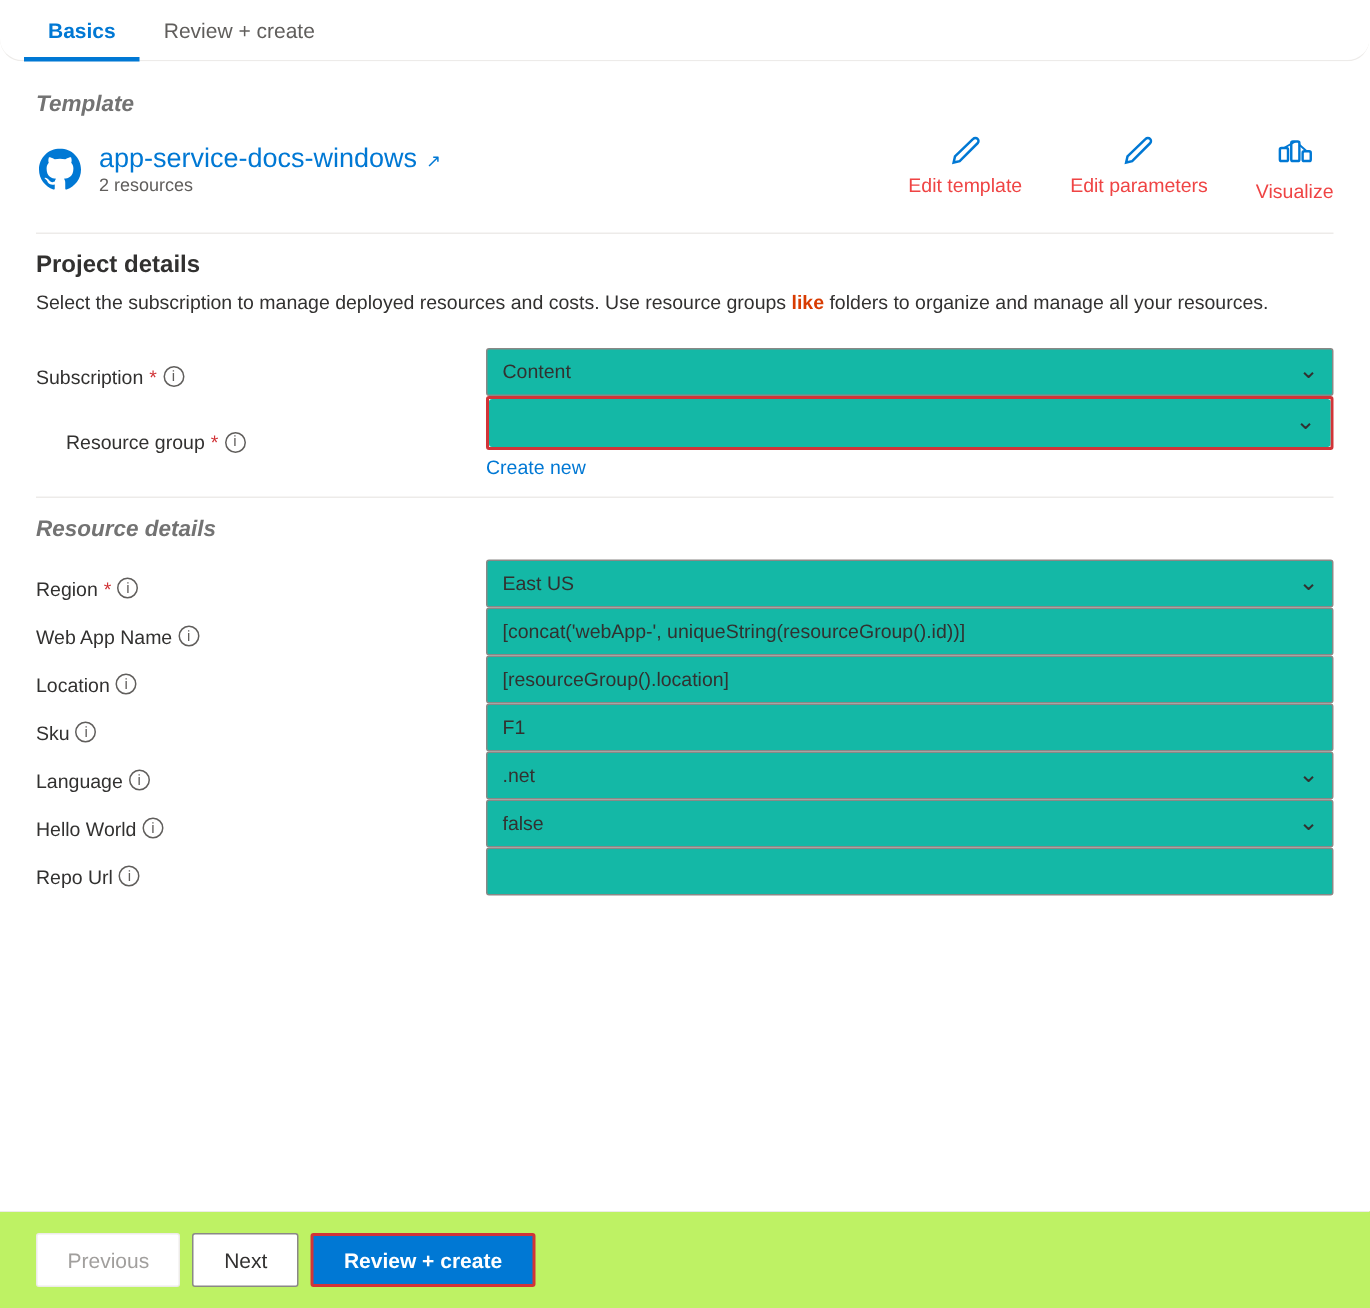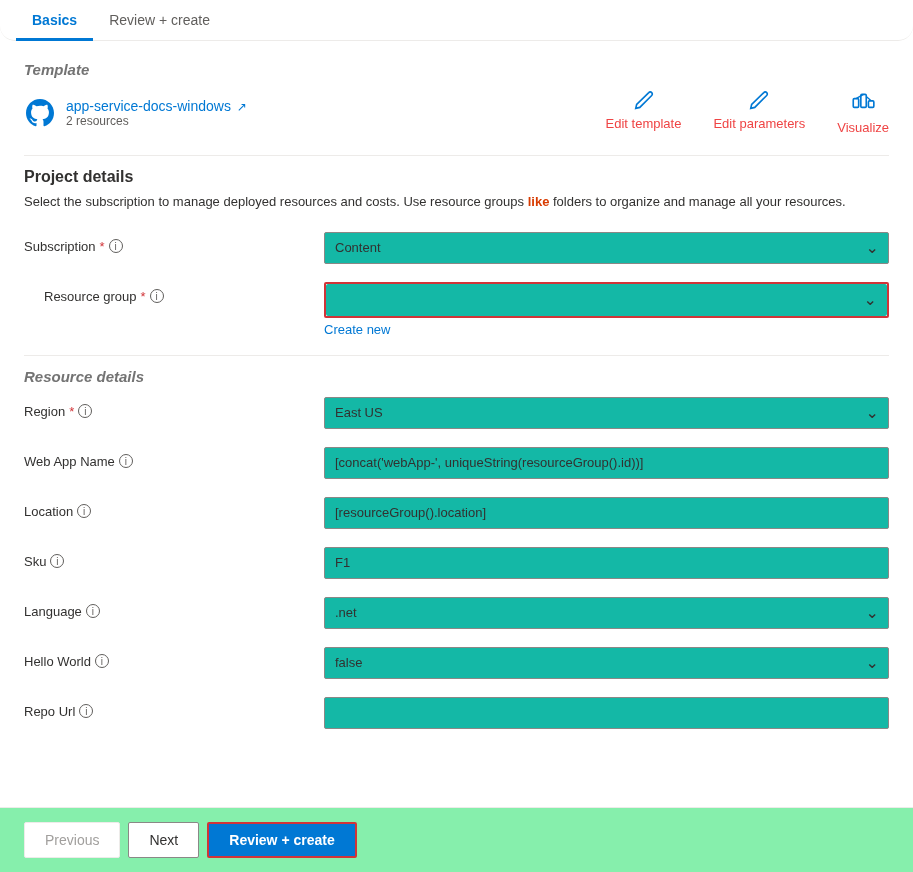--- a/index.html
+++ b/index.html
@@ -66,21 +66,21 @@
       height: 32px;
       background: #fff;
       border-radius: 50%;
       display: flex;
       align-items: center;
       justify-content: center;
     }
 
     .template-name {
       color: #0078d4;
-      font-size: 14px;
+      font-size: 18px;
       text-decoration: none;
     }
 
     .template-resources {
       font-size: 12px;
       color: #605e5c;
     }
 
     .template-actions {
       display: flex;
@@ -119,22 +119,21 @@
     }
 
     .project-details-desc .highlight {
       color: #d83b01;
       font-weight: bold;
     }
 
     
     .form-field {
       display: flex;
-      align-items: flex-start;
-      margin-bottom: 18px;
+      align-items: center;
     }
 
     .form-label {
       width: 300px;
       min-width: 300px;
       font-size: 13px;
       color: #323130;
       padding-top: 7px;
       display: flex;
       align-items: center;
@@ -217,21 +216,21 @@
     .instance-section {
       margin-top: 8px;
     }
 
     
     .bottom-bar {
       position: fixed;
       bottom: 0;
       left: 0;
       width: 913px;
-      background: #86efac;
+      background: #bef264;
       border-top: 1px solid #edebe9;
       padding: 14px 24px;
       display: flex;
       gap: 8px;
       align-items: center;
     }
 
     .btn {
       padding: 6px 20px;
       font-size: 14px;

